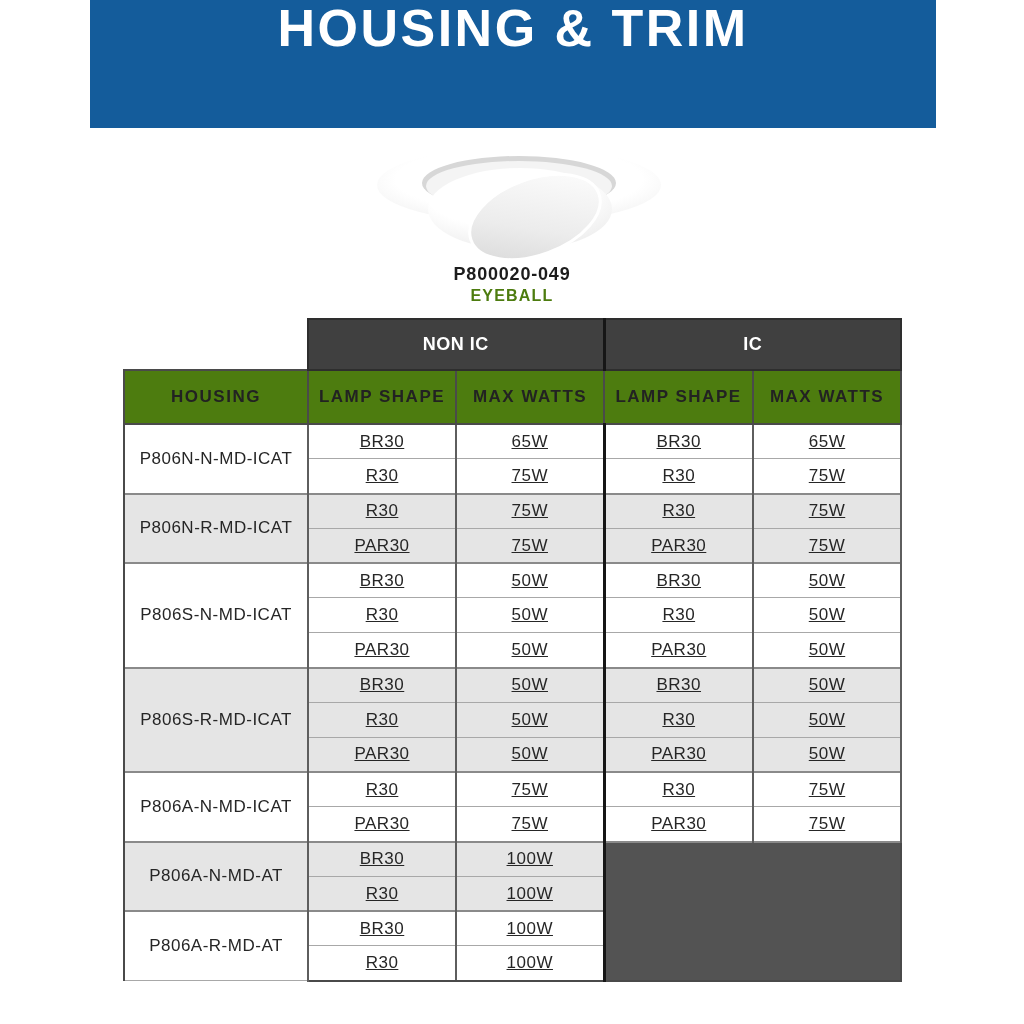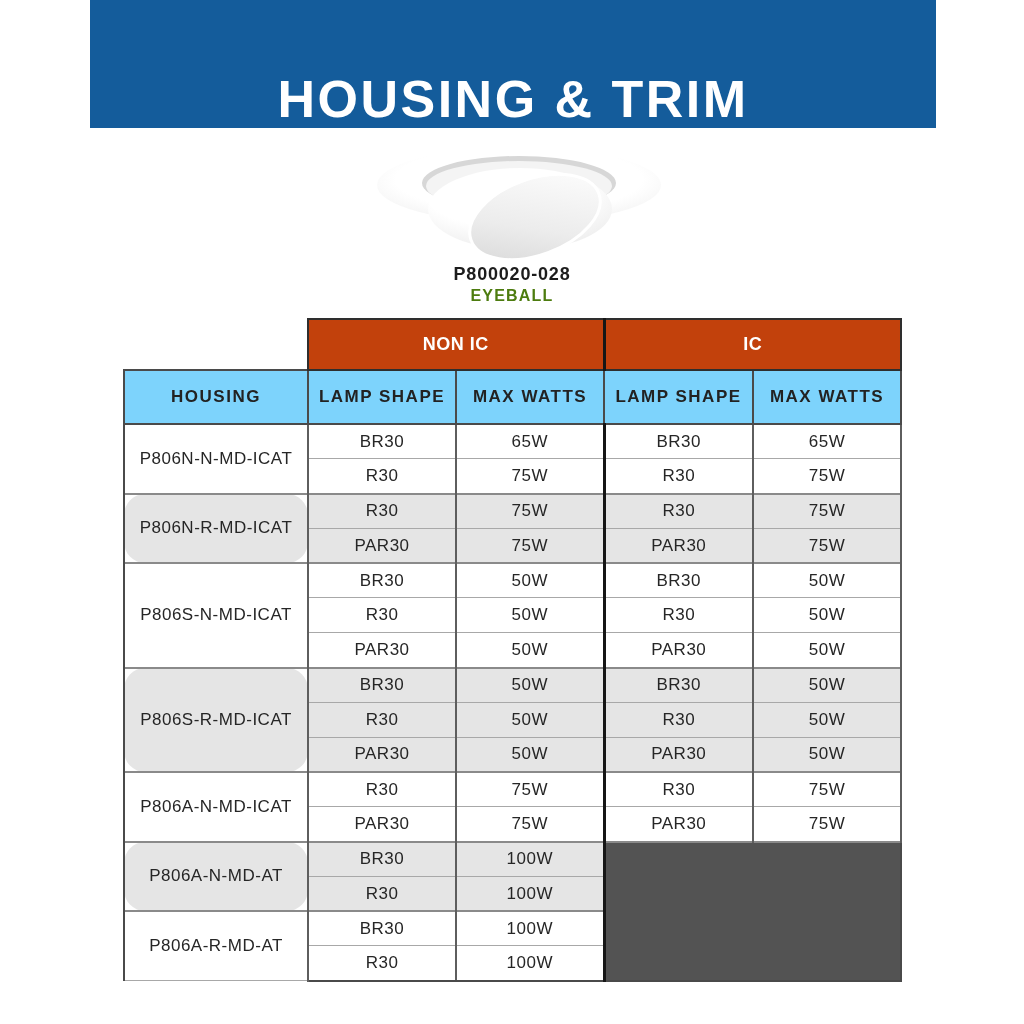--- a/index.html
+++ b/index.html
@@ -2,21 +2,21 @@
 <html><head>
 <meta charset="utf-8">
 <style>
   html,body{margin:0;padding:0;background:#ffffff;}
   body{width:1024px;height:1024px;position:relative;overflow:hidden;
        font-family:"Liberation Sans",sans-serif;}
 
   
   .banner{position:absolute;left:90px;top:0;width:846px;height:128px;
           background:#145C9B;color:#ffffff;text-align:center;
-          display:flex;flex-direction:column;justify-content:flex-end;}
+          display:flex;flex-direction:column;justify-content:flex-start;}
   .banner .line{font-size:52px;line-height:57px;font-weight:700;
                 letter-spacing:2.5px;}
 
   
   .fig{position:absolute;left:369px;top:138px;width:300px;height:130px;}
   .prod-model{position:absolute;left:0;top:264px;width:1024px;text-align:center;
               font-size:18px;font-weight:700;letter-spacing:.8px;color:#1c1c1c;}
   .prod-name{position:absolute;left:0;top:287px;width:1024px;text-align:center;
              font-size:16px;font-weight:700;letter-spacing:1.2px;color:#4d7c0f;}
 
@@ -24,29 +24,29 @@
   table.compat{position:absolute;left:123px;top:318px;width:777px;
                border-collapse:collapse;table-layout:fixed;
                font-size:17px;color:#262626;}
   table.compat td,table.compat th{text-align:center;vertical-align:middle;
                padding:0;letter-spacing:.5px;}
   tr.blue-row{height:51px;}
   tr.hdr-row{height:54px;}
   tr.data{height:34.8px;}
 
   td.blank{border:none;background:transparent;}
-  td.blue{background:#c2410c;color:#ffffff;font-weight:700;font-size:18px;
+  td.blue{background:#404040;color:#ffffff;font-weight:700;font-size:18px;
           letter-spacing:1.5px;border:2px solid #2e2e2e;}
-  tr.hdr-row th{background:#7dd3fc;font-weight:700;font-size:17px;
+  tr.hdr-row th{background:#4d7c0f;font-weight:700;font-size:17px;
           letter-spacing:1.5px;border:2px solid #4a4a4a;color:#222;}
 
   td.cell{border-left:2px solid #5e5e5e;border-right:2px solid #5e5e5e;
+          border-top:1px solid #a8a8a8;border-bottom:1px solid #a8a8a8;text-decoration:underline;}
+  td.housing{border-left:2px solid #4a4a4a;border-right:2px solid #5e5e5e;
           border-top:1px solid #a8a8a8;border-bottom:1px solid #a8a8a8;}
-  td.housing{border-left:2px solid #4a4a4a;border-right:2px solid #5e5e5e;
-          border-top:1px solid #a8a8a8;border-bottom:1px solid #a8a8a8;border-radius:21px;}
   tr.grp-start td{border-top:2px solid #8a8a8a;}
   td.ic-left{border-left:3px solid #161616 !important;}
   td.dark{background:#535353;border-right:2px solid #4a4a4a;
           border-bottom:2px solid #4a4a4a;border-top:2px solid #8a8a8a;}
   tr.data:last-child td{border-bottom:2px solid #4a4a4a;}
   td.shaded{background:#E5E5E5;}
   td.plain{background:#ffffff;}
 </style>
 </head>
 <body>
@@ -71,21 +71,21 @@
       <stop offset="45%" stop-color="#ececec"></stop>
       <stop offset="100%" stop-color="#fbfbfb"></stop>
     </linearGradient>
   </defs>
   <ellipse cx="150" cy="47" rx="142" ry="38" fill="url(#gFlange)"></ellipse>
   <ellipse cx="150" cy="45" rx="97" ry="27" fill="#d7d7d7"></ellipse>
   <ellipse cx="150" cy="48" rx="93" ry="25" fill="#f4f4f4"></ellipse>
   <ellipse cx="151" cy="71" rx="92" ry="41" fill="url(#gBall)"></ellipse>
   <ellipse cx="166" cy="79" rx="68" ry="38" transform="rotate(-20 166 79)" fill="url(#gOpen)" stroke="#ffffff" stroke-width="3"></ellipse>
 </svg>
-<div class="prod-model">P800020-028</div>
+<div class="prod-model">P800020-049</div>
 <div class="prod-name">EYEBALL</div>
 
 <table class="compat">
   <colgroup>
     <col style="width:184px">
       <col style="width:148px">
       <col style="width:148px">
     <col style="width:149px">
       <col style="width:148px">
   </colgroup>

